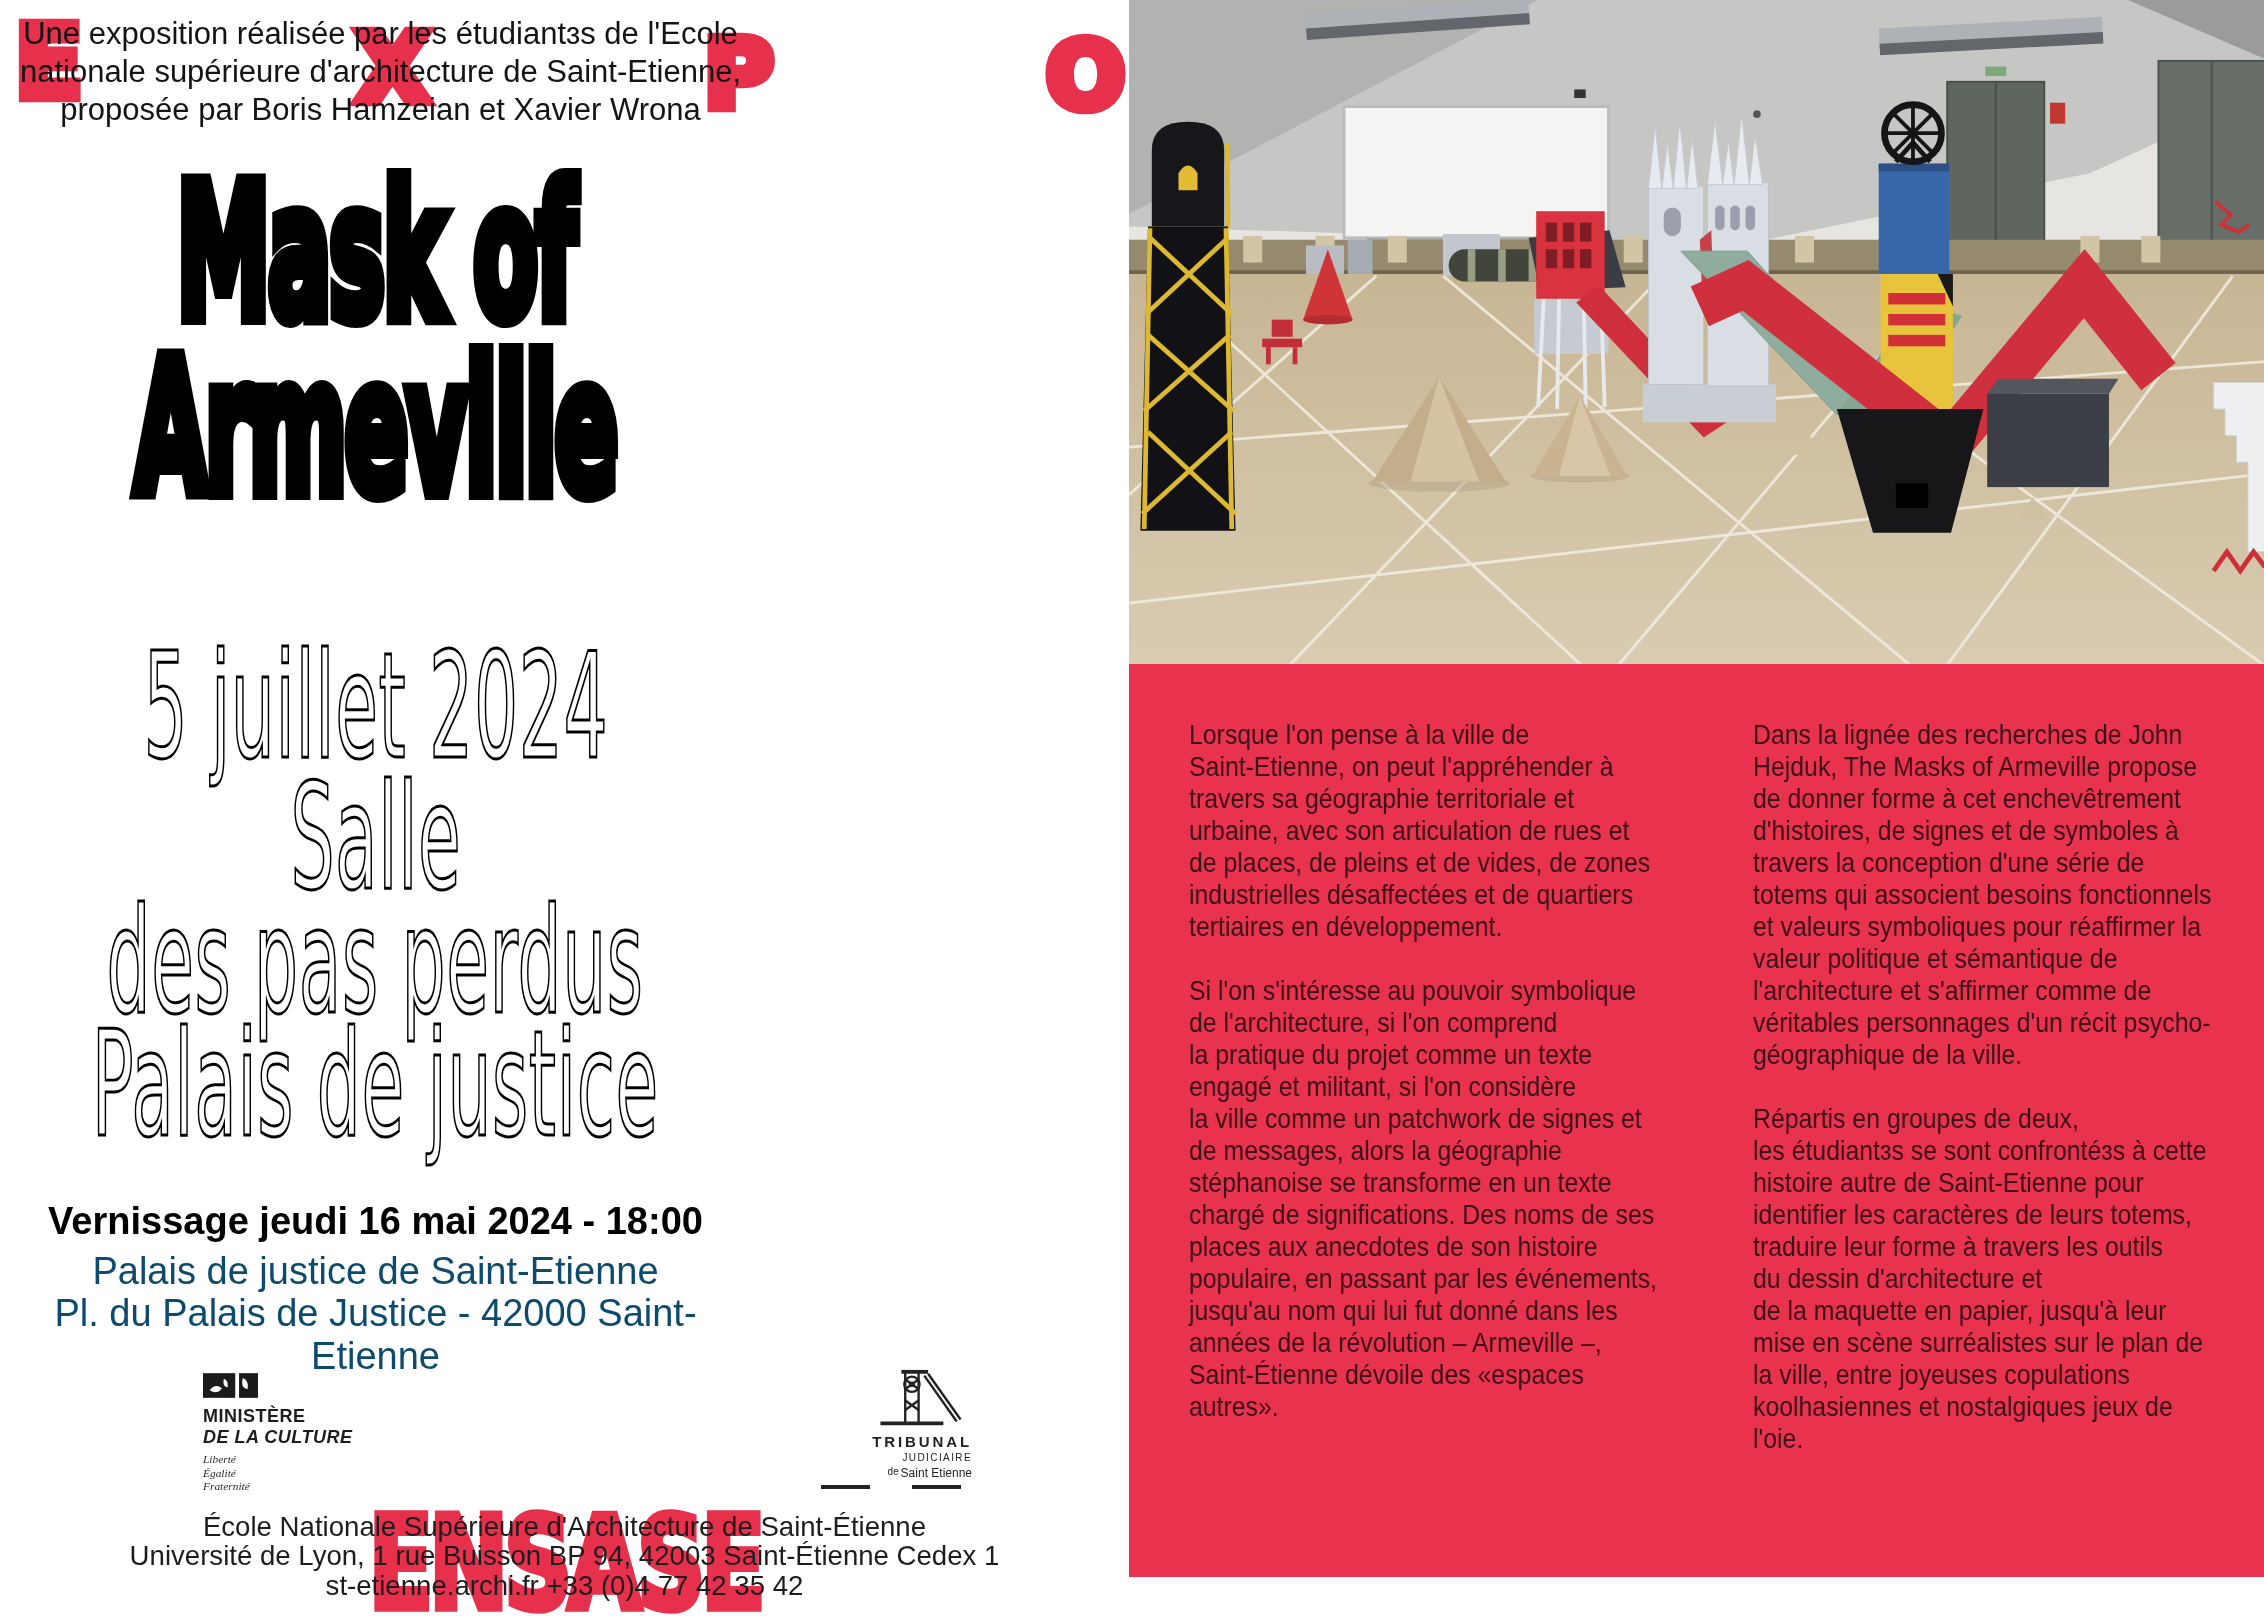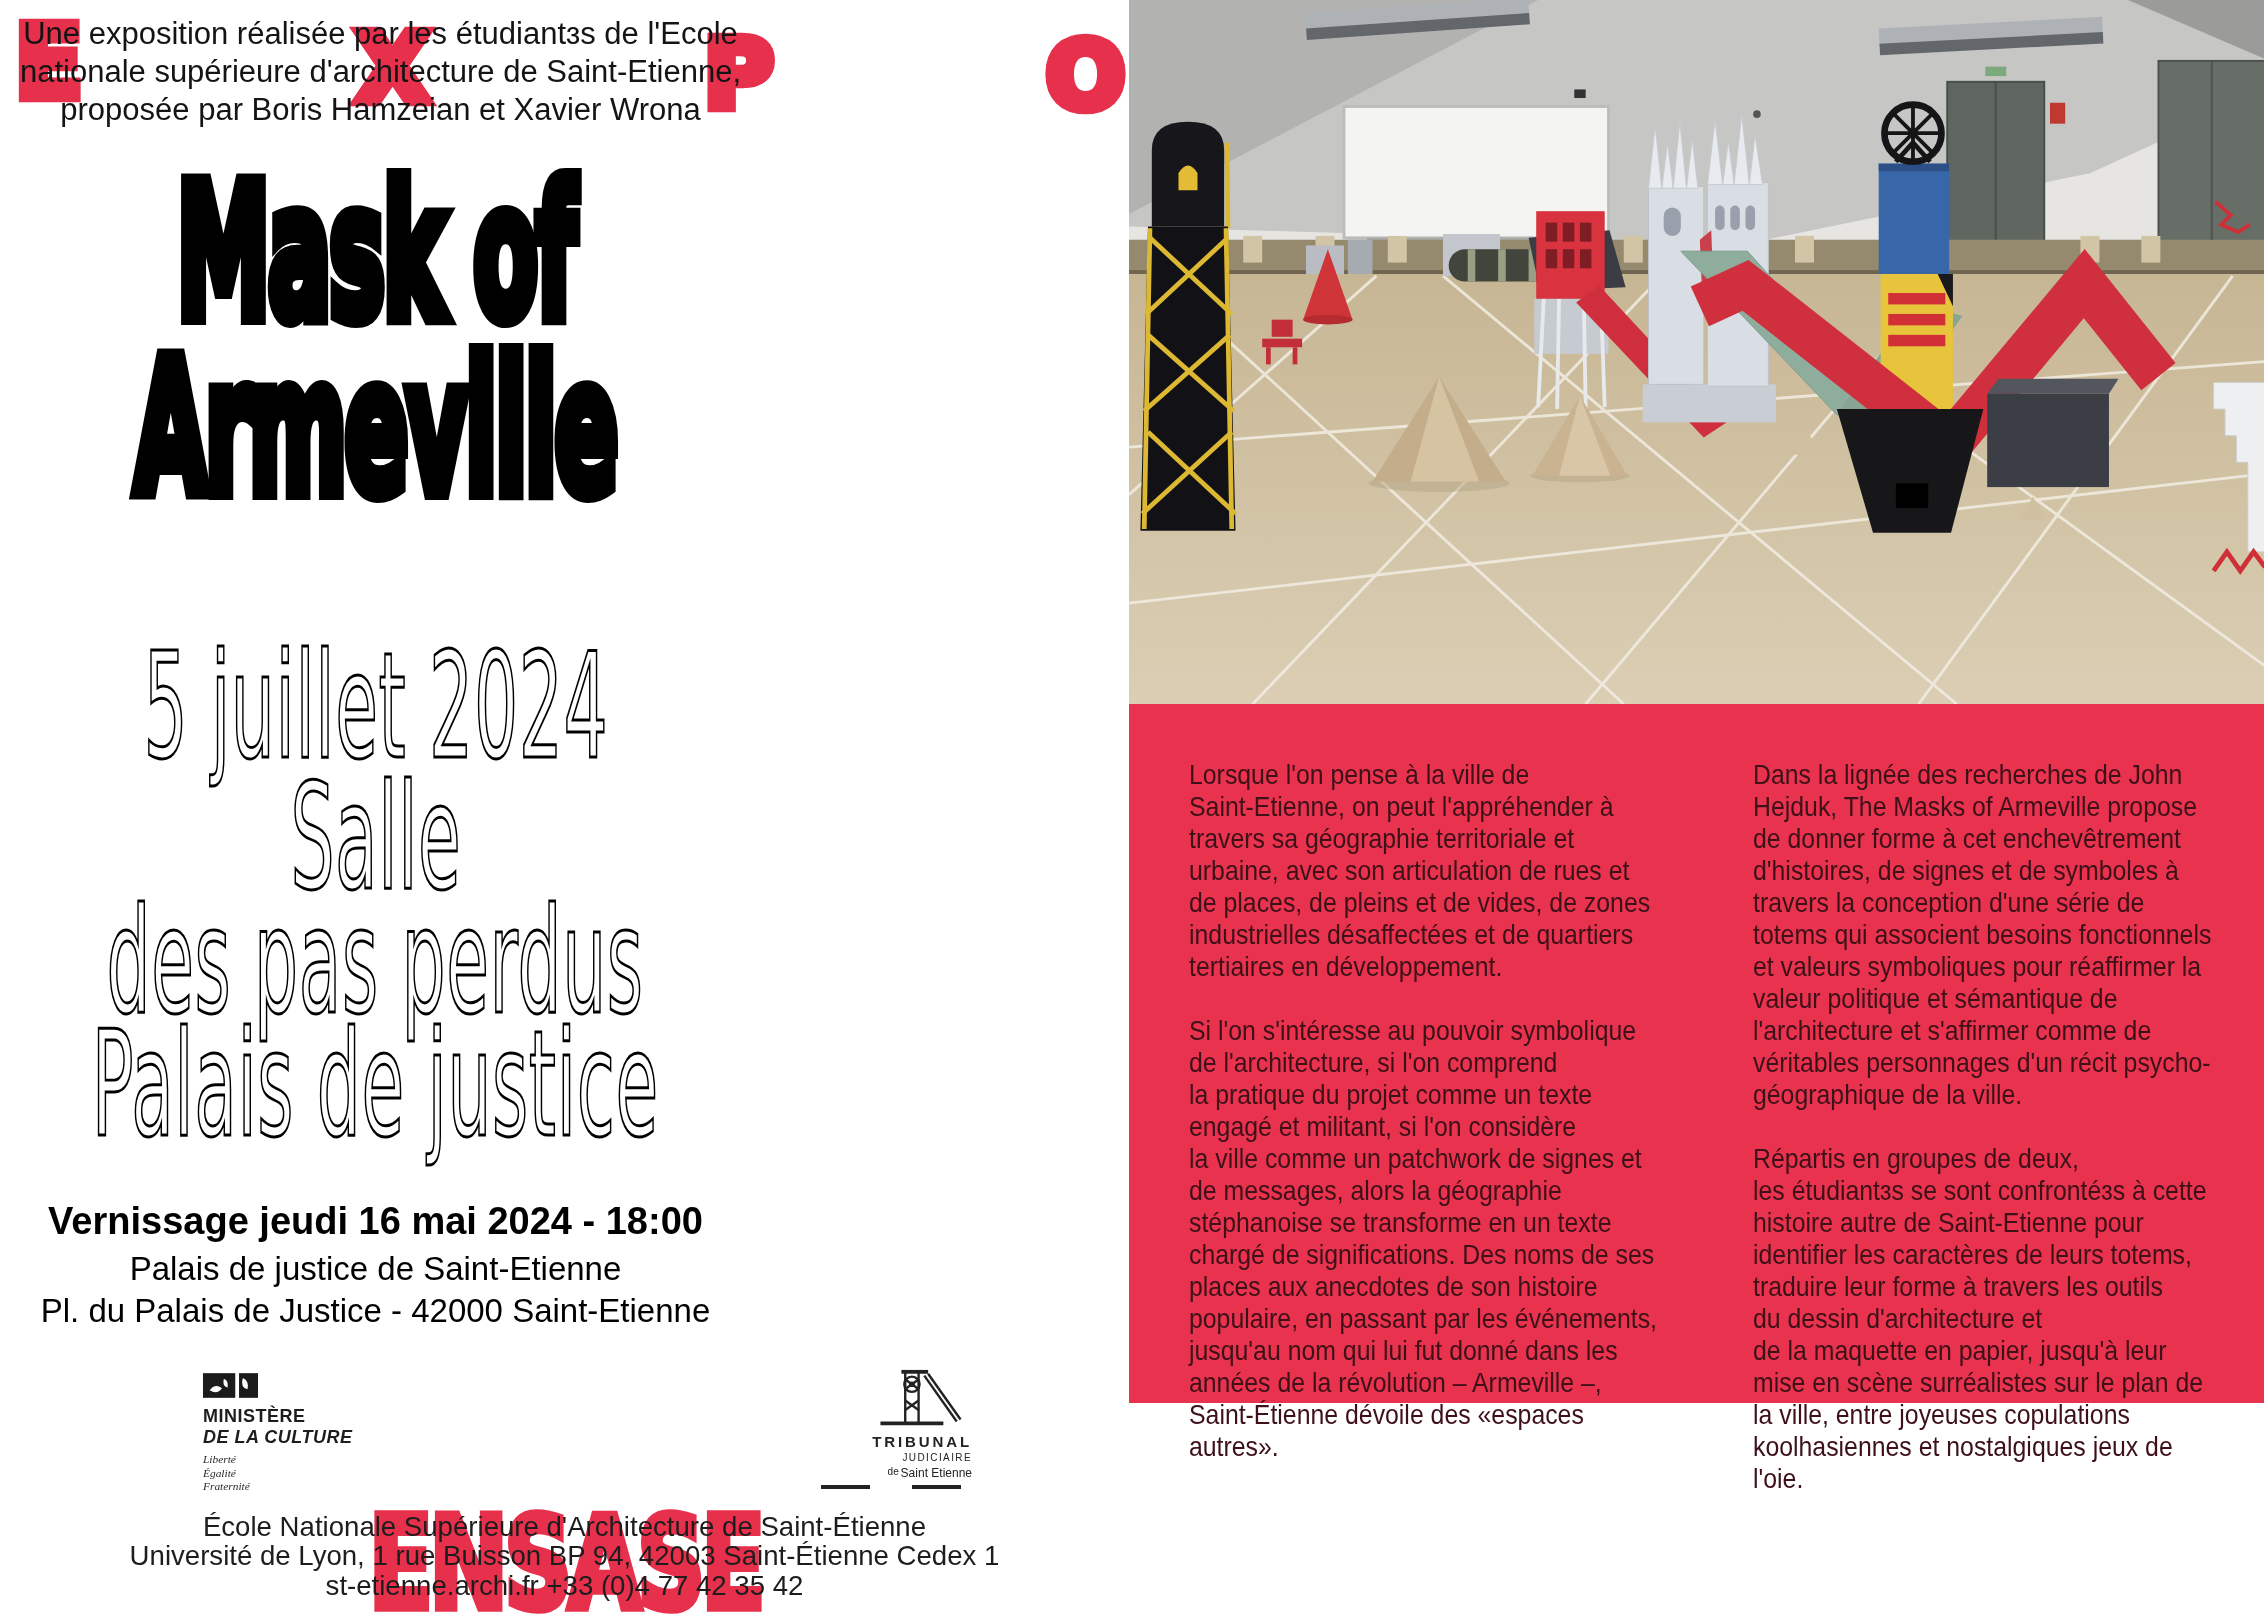--- a/index.html
+++ b/index.html
@@ -32,21 +32,21 @@
   .thin{
     font-family:"DejaVu Sans",sans-serif;font-weight:400;font-size:112px;line-height:1;
     letter-spacing:1px;color:#000;-webkit-text-fill-color:transparent;
     -webkit-text-stroke:2.3px #000;transform:scale(0.62,1.30);transform-origin:center top;white-space:pre;
   }
   .dl1{top:510px;} .dl2{top:633px;} .vl1{top:765px;} .vl2{top:888px;} .vl3{top:1012px;}
   .vernissage{
     position:absolute;left:0;top:1200px;width:751px;margin:0;text-align:center;
     font-size:38px;font-weight:700;color:#000;
   }
-  .addr{position:absolute;left:0;width:751px;margin:0;text-align:center;font-size:33px;color:#000000;}
+  .addr{position:absolute;left:0;width:751px;margin:0;text-align:center;font-size:38px;color:#0c4a6e;}
   .a1{top:1250px;} .a2{top:1292px;}
   
   .logo-min{position:absolute;left:203px;top:1373px;width:266px;}
   .min-title{font-size:18px;font-weight:700;letter-spacing:0.5px;line-height:21px;color:#1d1d1d;margin-top:4.8px;}
   .motto{font-family:"Liberation Serif","DejaVu Serif",serif;font-style:italic;font-size:11.4px;line-height:13.3px;color:#2a2a2a;margin-top:5.7px;white-space:pre;}
   .logo-trib{position:absolute;left:810px;top:1368px;width:162px;text-align:right;color:#222;}
   .trib1{font-size:15px;font-weight:700;letter-spacing:2.9px;line-height:16px;}
   .trib2{font-size:10px;font-weight:400;letter-spacing:1.4px;line-height:15px;}
   .trib3{font-size:12px;line-height:13.3px;}
   .trib3 .de{font-size:10px;vertical-align:1.9px;margin-right:1.9px;}
@@ -61,21 +61,21 @@
     -webkit-text-stroke:7.6px #e7304c;z-index:0;
   }
   .footer-text{
     position:absolute;left:0;top:5.7px;width:100%;margin:0;text-align:center;
     font-size:27.6px;line-height:29.5px;color:#1d1d1d;white-space:pre;z-index:1;
   }
   
   .photo{position:absolute;left:1129px;top:0;width:1136px;height:704px;}
   .photo svg{display:block;}
   
-  .panel{position:absolute;left:1129px;top:704px;width:1136px;height:699px;background:#e8324e;}
+  .panel{position:absolute;left:1129px;top:664px;width:1136px;height:913px;background:#e8324e;}
   .col{
     position:absolute;top:55px;margin:0;font-size:27.6px;line-height:32px;color:#3e1119;
     white-space:pre;transform:scale(0.9,1);transform-origin:left top;
   }
   .colL{left:60px;} .colR{left:624px;}
 </style>
 </head>
 <body>
 
 <div class="poster">

